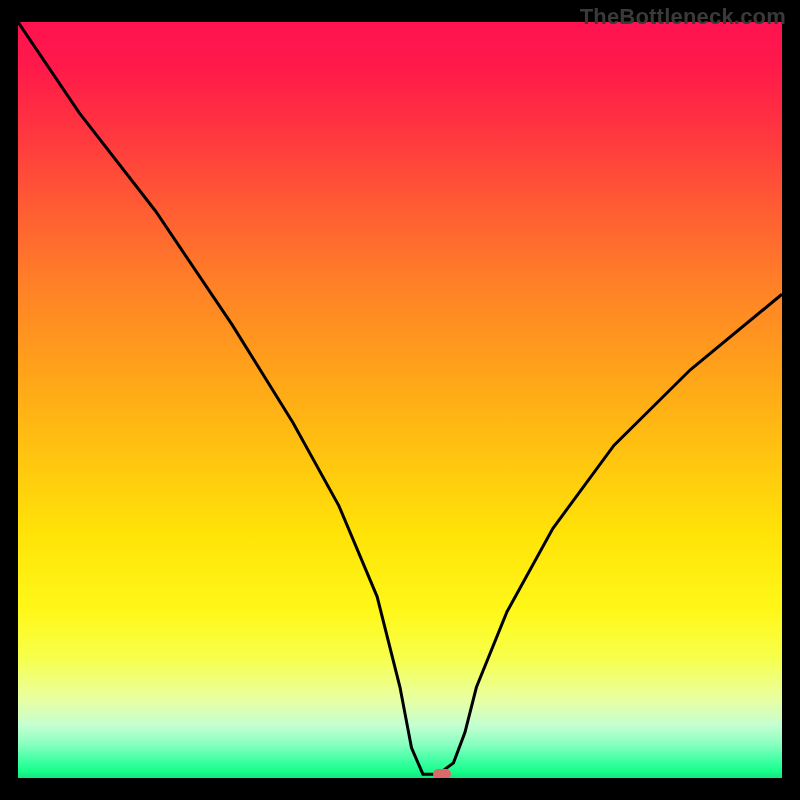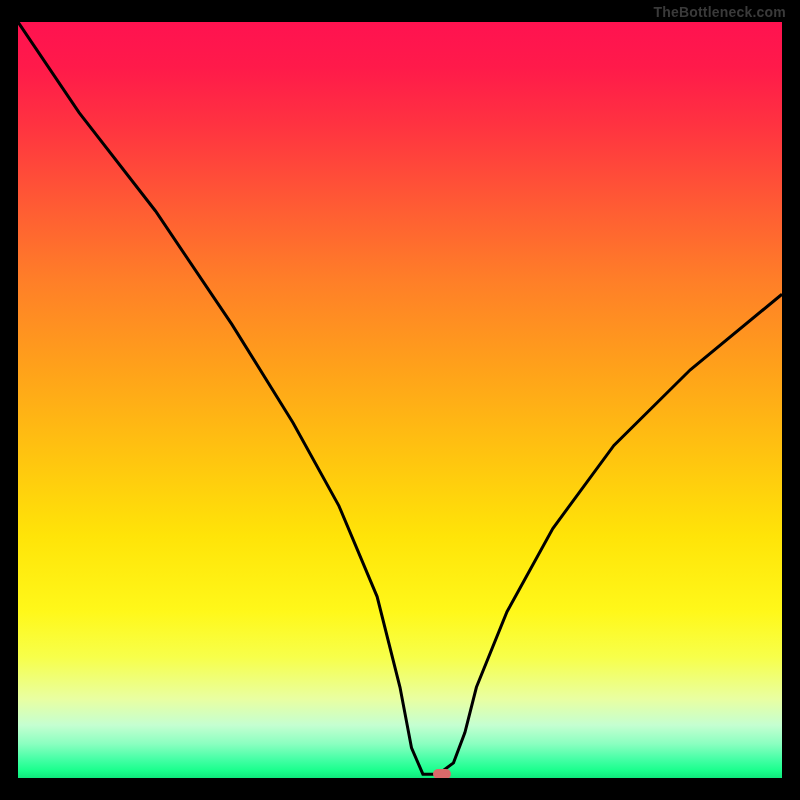--- a/index.html
+++ b/index.html
@@ -15,21 +15,21 @@
     position: relative;
     width: 800px;
     height: 800px;
     background: #000;
   }
   .watermark {
     position: absolute;
     top: 4px;
     right: 14px;
     color: #3a3a3a;
-    font-size: 14px;
+    font-size: 22px;
     font-weight: 600;
     letter-spacing: 0.2px;
     z-index: 5;
   }
   .plot {
     position: absolute;
     left: 18px;
     top: 22px;
     width: 764px;
     height: 756px;

